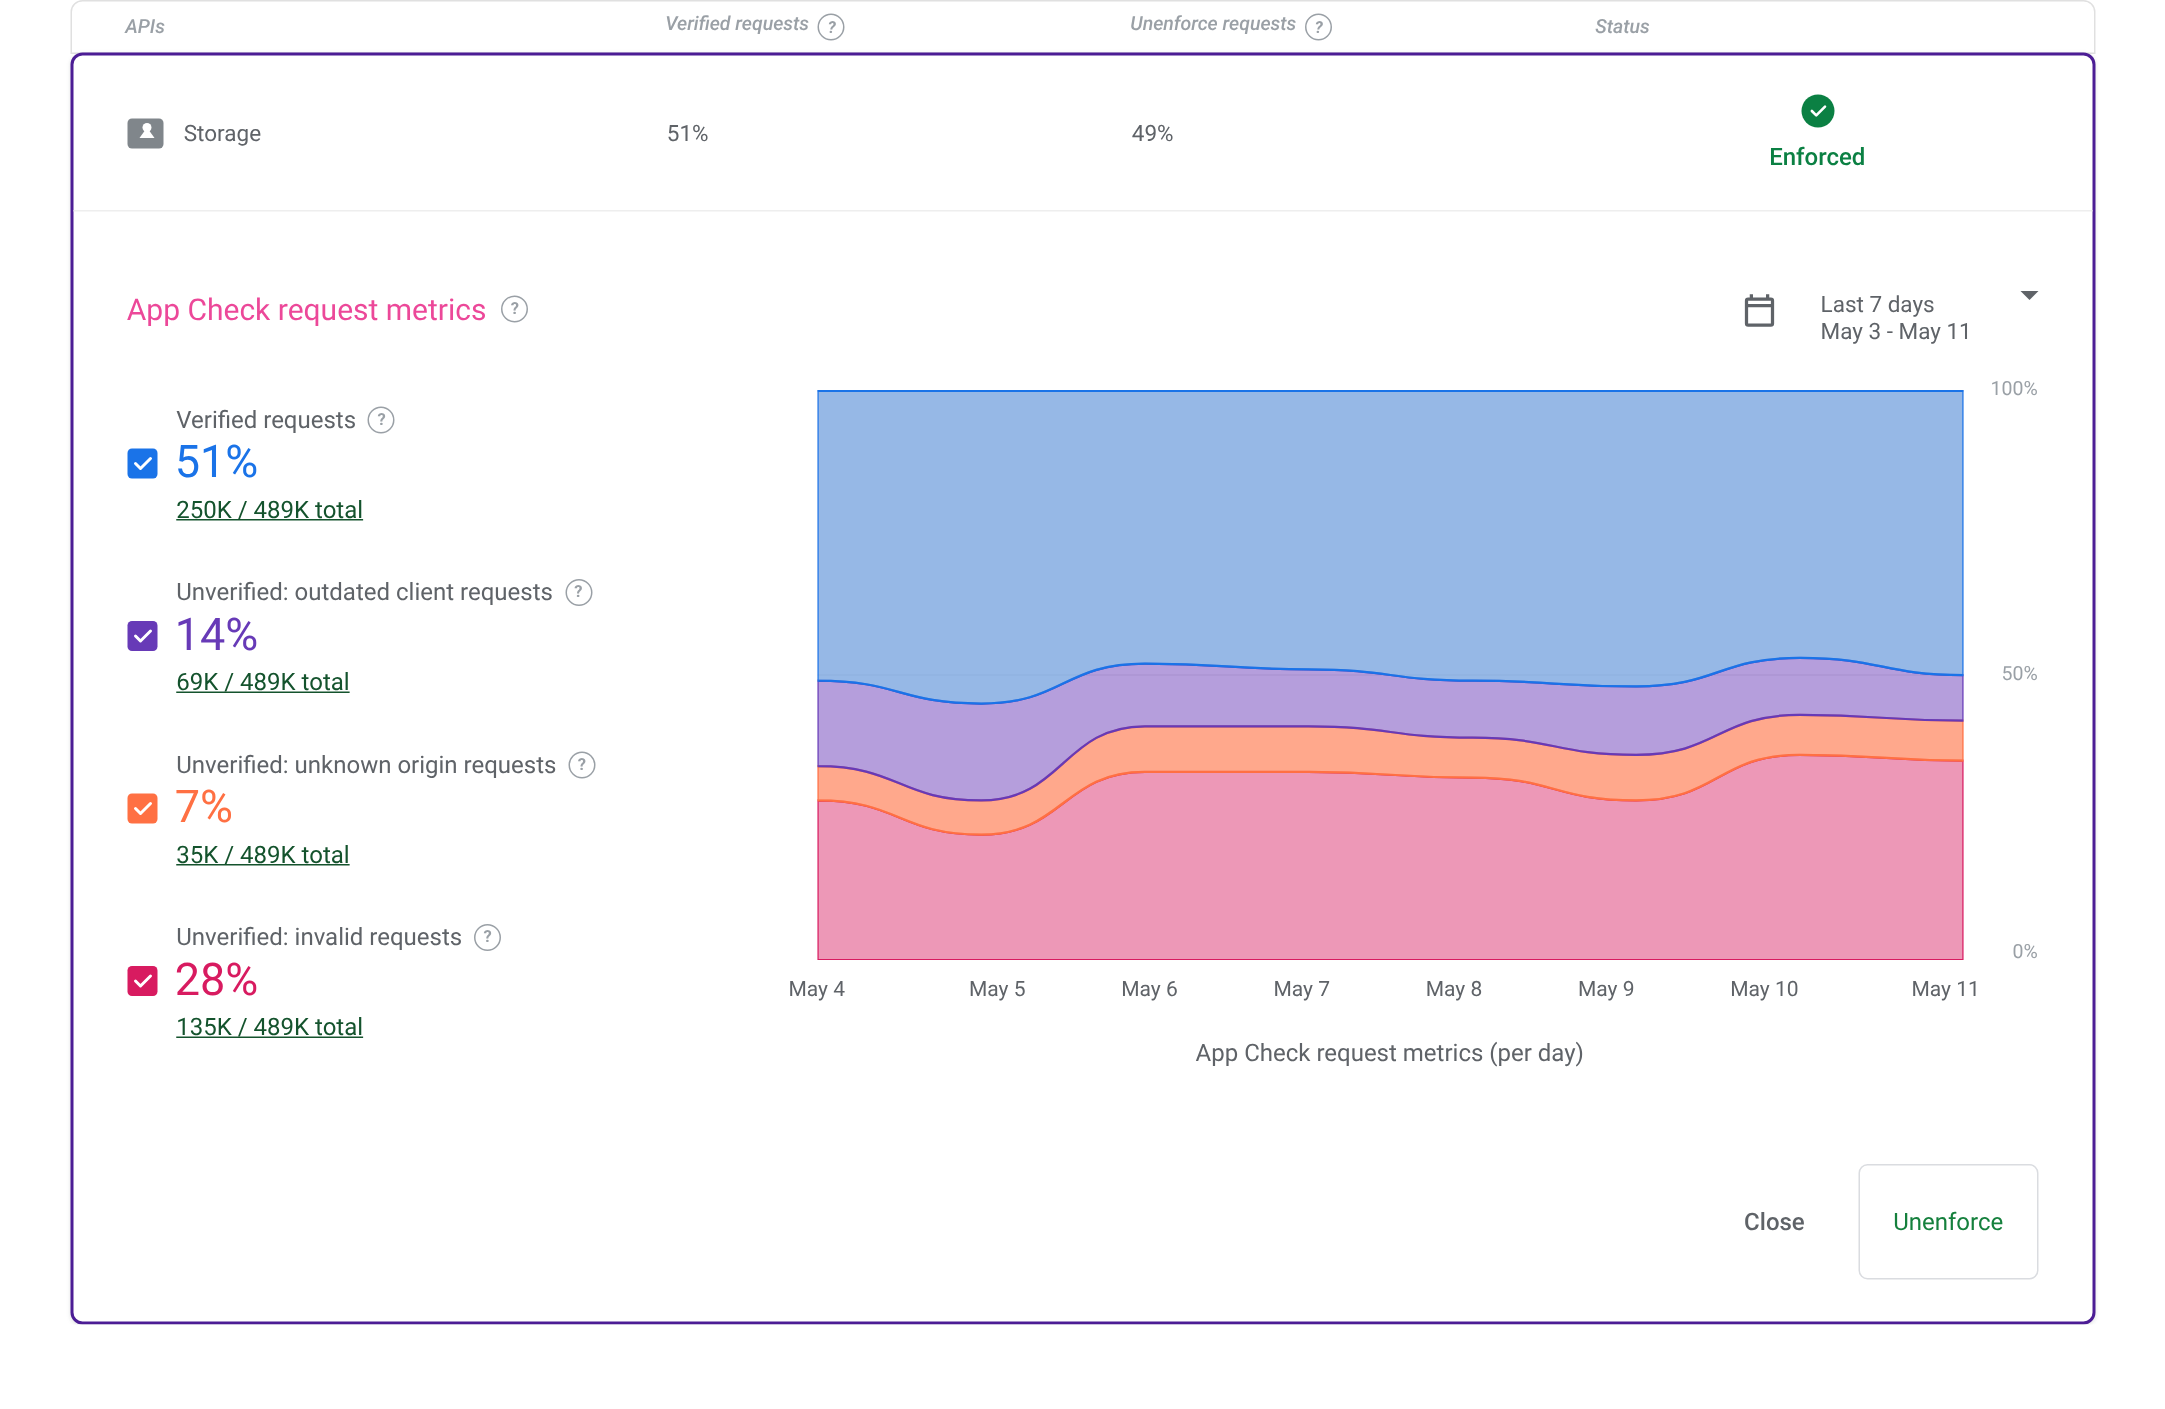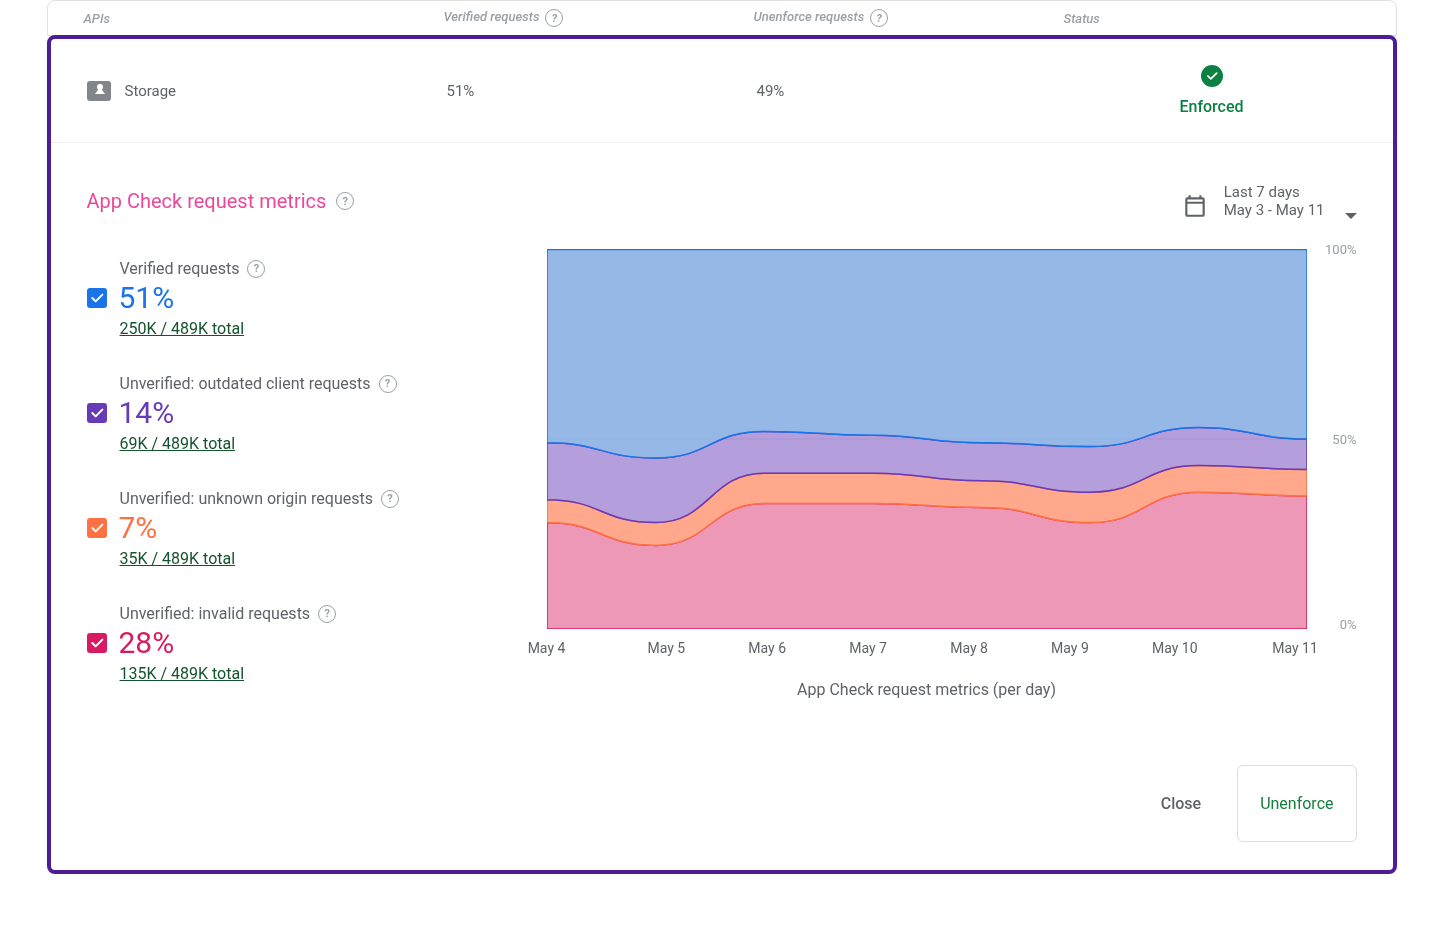--- a/index.html
+++ b/index.html
@@ -19,21 +19,21 @@
     padding: 8px 36px;
     color: #9aa0a6;
     font-size: 13px;
     font-weight: 500;
     border: 1px solid #e0e0e0;
     border-radius: 8px 8px 0 0;
     align-items: center;
   }
   .header-cell { display: flex; gap: 6px; font-style: italic; }
   .card {
-    border: 4px solid #4c1d95;
+    border: 2px solid #4c1d95;
     border-radius: 8px;
     background: #fff;
     box-shadow: 0 1px 2px rgba(60,64,67,.08), 0 1px 3px 1px rgba(60,64,67,.04);
     margin-top: -1px;
   }
   .service-row {
     display: grid;
     grid-template-columns: 360px 310px 310px 1fr;
     padding: 26px 36px;
     align-items: center;
@@ -64,21 +64,21 @@
     width: 22px; height: 22px; border-radius: 50%; background: #0b8043;
     display: flex; align-items: center; justify-content: center;
   }
   .check-circle svg { width: 14px; height: 14px; }
 
   .metrics-header {
     display: flex; justify-content: space-between; align-items: center;
     padding: 40px 36px 10px 36px;
   }
   .metrics-title { font-size: 20px; color: #ec4899; display:flex; align-items:center; gap:10px; font-weight:400;}
-  .date-picker { display: flex; align-items: flex-end; gap: 16px; cursor: pointer; }
+  .date-picker { display: flex; align-items: flex-start; gap: 28px; cursor: pointer; margin-top: 13px; }
   .date-text .line1 { color: #5f6368; font-size: 15px; }
   .date-text .line2 { color: #5f6368; font-size: 15px; }
   .triangle-down { width:0;height:0;border-left:6px solid transparent;border-right:6px solid transparent;border-top:6px solid #5f6368; margin-left:4px;}
 
   .metrics-body {
     display: flex;
     padding: 20px 36px 30px 36px;
     gap: 30px;
   }
   .legend-col { width: 430px; padding-top: 10px;}

